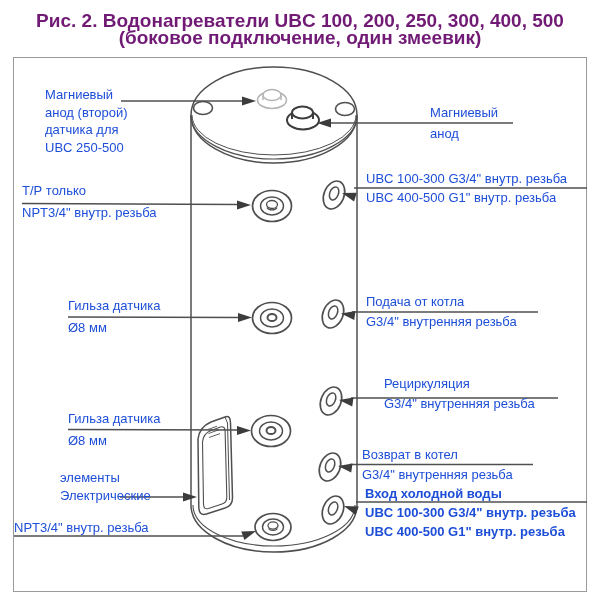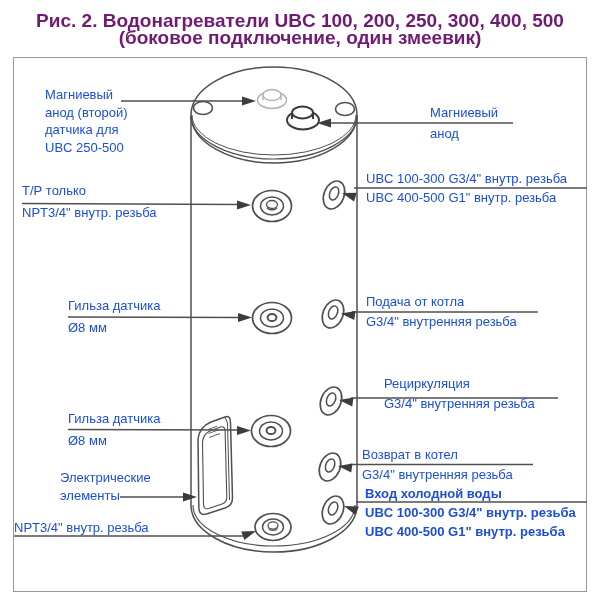--- a/index.html
+++ b/index.html
@@ -173,22 +173,22 @@
     <div>Гильза датчика</div>
     <div>Ø8 мм</div>
   </div>
 
   <div class="lbl" style="left:68px;top:408px;line-height:22px;">
     <div>Гильза датчика</div>
     <div>Ø8 мм</div>
   </div>
 
   <div class="lbl" style="left:60px;top:469px;line-height:18px;">
+    <div>элементы</div>
     <div>Электрические</div>
-    <div>элементы</div>
   </div>
 
   <div class="lbl" style="left:14px;top:518px;line-height:19px;">
     <div>NPT3/4" внутр. резьба</div>
   </div>
 
   <div class="lbl" style="left:430px;top:102px;line-height:21px;">
     <div>Магниевый</div>
     <div>анод</div>
   </div>

